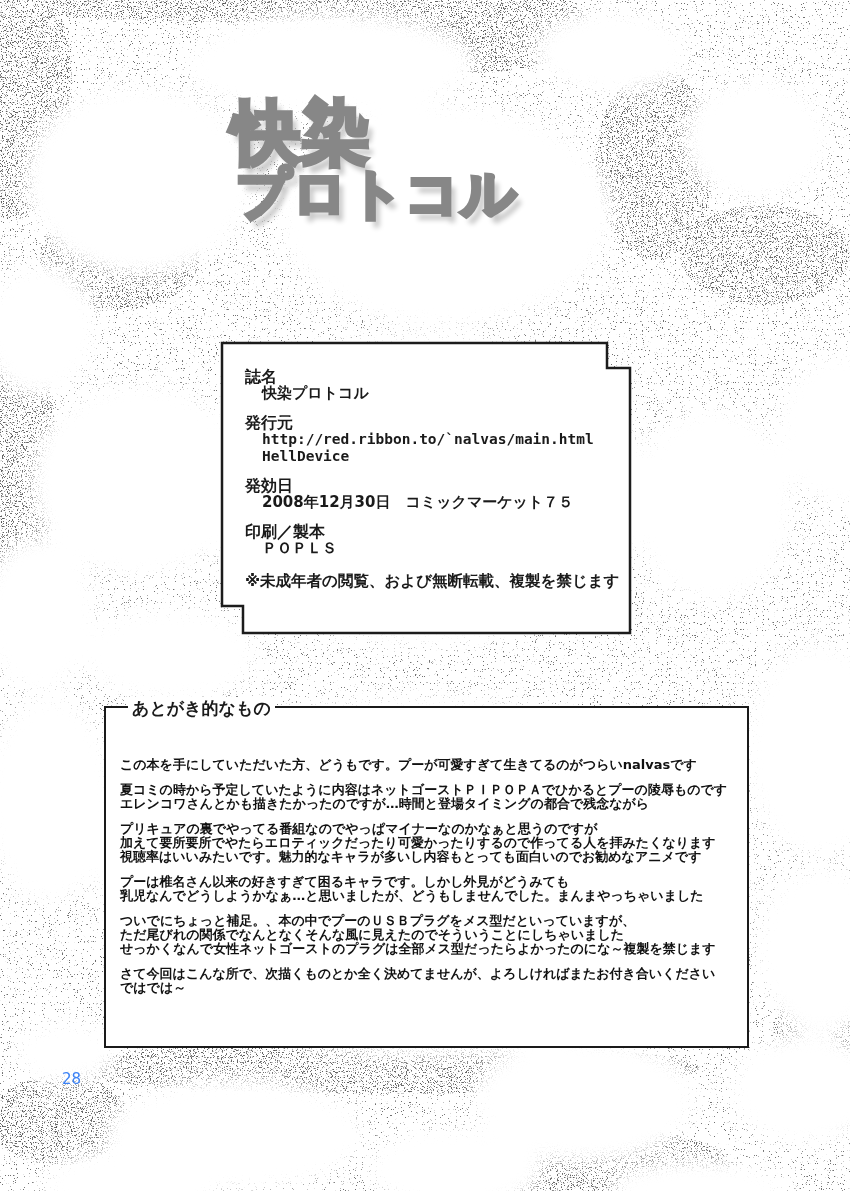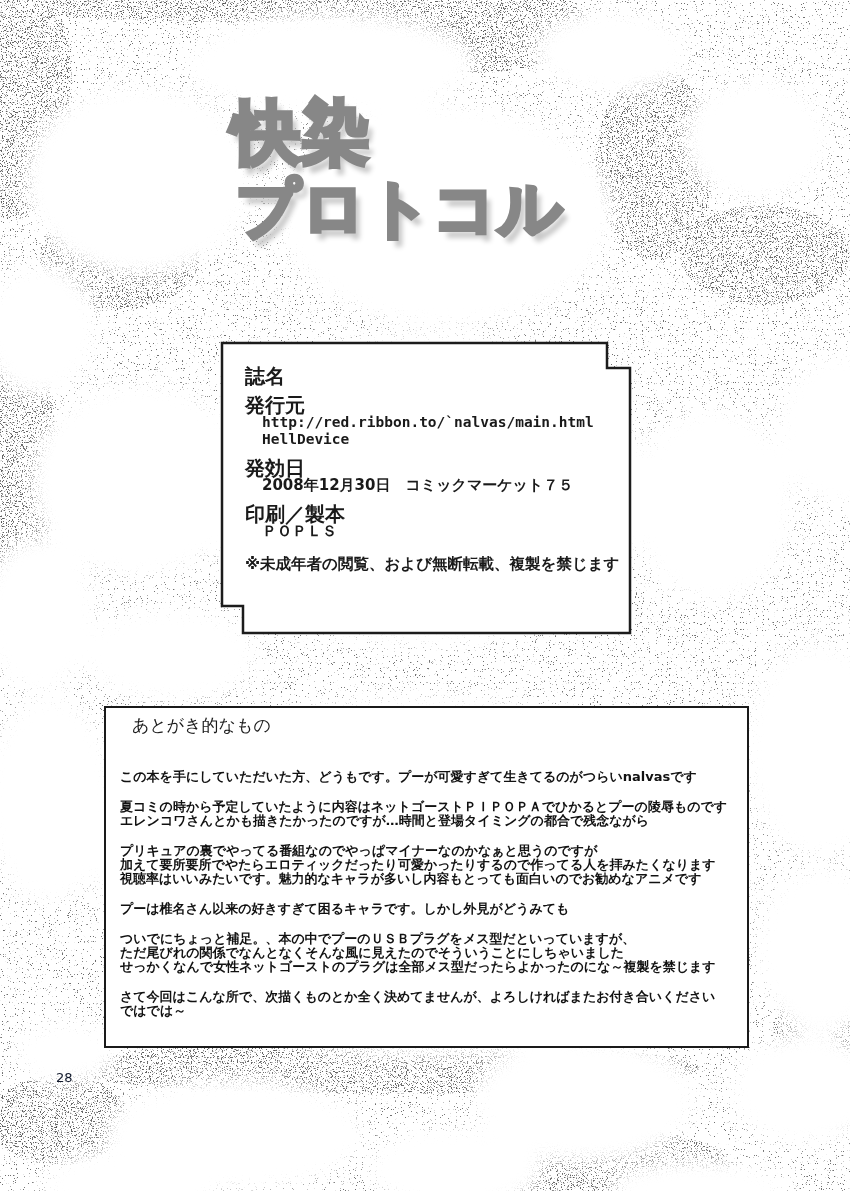--- a/index.html
+++ b/index.html
@@ -16,49 +16,49 @@
 
   
   .title{
     position:absolute;left:232px;top:99px;
     font-weight:bold;line-height:1;
     color:var(--title-fill,#d9d9d9);
     -webkit-text-stroke:4.5px var(--title-outline,#878787);
     text-shadow:6px 8px 5px var(--title-shadow,#c7c7c7);
   }
   .title .t1{font-size:68px;letter-spacing:2px}
-  .title .t2{font-size:63px;margin-top:10px;margin-left:4px;letter-spacing:1px}
+  .title .t2{font-size:54px;margin-left:4px;letter-spacing:1px}
 
   
   .colophon{position:absolute;left:219px;top:340px;width:415px;height:296px}
   .colophon svg{position:absolute;left:0;top:0}
   .colophon-content{position:absolute;left:26px;top:28px;width:370px}
-  .cl-label{font-size:20px;font-weight:bold;line-height:17px}
+  .cl-label{font-size:16px;font-weight:bold;line-height:17px}
   .cl-value{margin-left:17px;font-size:15px;font-weight:bold;line-height:17px;white-space:nowrap}
   .cl-value.mono{font-family:"DejaVu Sans Mono",monospace;font-size:14.5px}
   .cl-field{margin-bottom:12px}
   .cl-notice{margin-top:14px;font-size:15.5px;font-weight:bold;white-space:nowrap}
 
   
   .afterword{
     position:absolute;left:104px;top:706px;width:641px;height:338px;
     border:2px solid var(--ink,#1a1a1a);background:#fff;
   }
   .aw-legend{
     position:absolute;top:-11px;left:22px;background:#fff;
-    padding:0 4px;font-size:17px;font-weight:normal;margin-top:17px;
+    padding:0 4px;font-size:17px;font-weight:bold;
   }
   .aw-body{
     padding:46px 10px 0 14px;
     font-size:13px;font-weight:bold;line-height:14px;
     white-space:nowrap;color:#111;
   }
-  .aw-para{margin:16px 0 11px 0}
+  .aw-para{margin:4px 0 11px 0}
 
-  .page-number{position:absolute;left:56px;top:1070px;font-size:13px;color:#0f172a}
+  .page-number{position:absolute;left:62px;top:1070px;font-size:15px;color:#3b82f6}
 </style>
 </head>
 <body>
 
 <svg class="bg" viewBox="0 0 850 1191" xmlns="http://www.w3.org/2000/svg">
   <defs>
     <filter id="dust" x="0" y="0" width="100%" height="100%">
       <feTurbulence type="fractalNoise" baseFrequency="0.85" numOctaves="2" seed="7" result="n"></feTurbulence>
       <feColorMatrix in="n" type="matrix" values="0 0 0 0 0  0 0 0 0 0  0 0 0 0 0  0 0 0 16 -11"></feColorMatrix>
       <feComposite in="SourceGraphic" operator="in"></feComposite>
@@ -121,20 +121,21 @@
   <div class="t2">プロトコル</div>
 </div>
 
 <div class="colophon">
   <svg width="415" height="296" viewBox="0 0 415 296">
     <polygon points="3,3 388,3 388,28 411,28 411,293 24,293 24,266 3,266" fill="#ffffff" stroke="#1c1c1c" stroke-width="2.5" stroke-linejoin="miter"></polygon>
   </svg>
   <div class="colophon-content">
     <div class="cl-field">
       <div class="cl-label">誌名</div>
+      <div class="cl-value">快染プロトコル</div>
     </div>
     <div class="cl-field">
       <div class="cl-label">発行元</div>
       <div class="cl-value mono">http://red.ribbon.to/`nalvas/main.html</div>
       <div class="cl-value mono">HellDevice</div>
     </div>
     <div class="cl-field">
       <div class="cl-label">発効日</div>
       <div class="cl-value">2008年12月30日　コミックマーケット７５</div>
     </div>
@@ -156,20 +157,21 @@
       <div>夏コミの時から予定していたように内容はネットゴーストＰＩＰＯＰＡでひかるとプーの陵辱ものです</div>
       <div>エレンコワさんとかも描きたかったのですが…時間と登場タイミングの都合で残念ながら</div>
     </div>
     <div class="aw-para">
       <div>プリキュアの裏でやってる番組なのでやっぱマイナーなのかなぁと思うのですが</div>
       <div>加えて要所要所でやたらエロティックだったり可愛かったりするので作ってる人を拝みたくなります</div>
       <div>視聴率はいいみたいです。魅力的なキャラが多いし内容もとっても面白いのでお勧めなアニメです</div>
     </div>
     <div class="aw-para">
       <div>プーは椎名さん以来の好きすぎて困るキャラです。しかし外見がどうみても</div>
+      <div>乳児なんでどうしようかなぁ…と思いましたが、どうもしませんでした。まんまやっちゃいました</div>
     </div>
     <div class="aw-para">
       <div>ついでにちょっと補足。、本の中でプーのＵＳＢプラグをメス型だといっていますが、</div>
       <div>ただ尾びれの関係でなんとなくそんな風に見えたのでそういうことにしちゃいました</div>
       <div>せっかくなんで女性ネットゴーストのプラグは全部メス型だったらよかったのにな～複製を禁じます</div>
     </div>
     <div class="aw-para">
       <div>さて今回はこんな所で、次描くものとか全く決めてませんが、よろしければまたお付き合いください</div>
       <div>ではでは～</div>
     </div>

